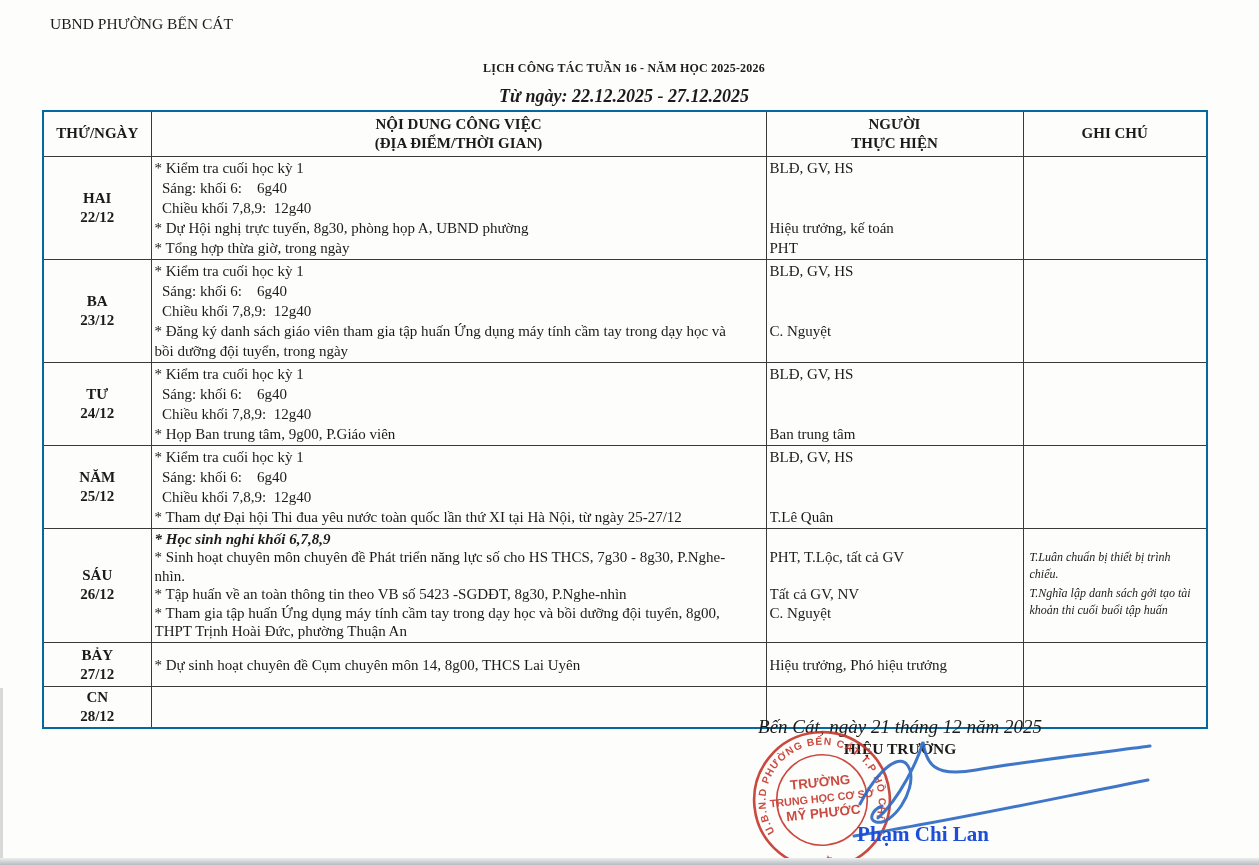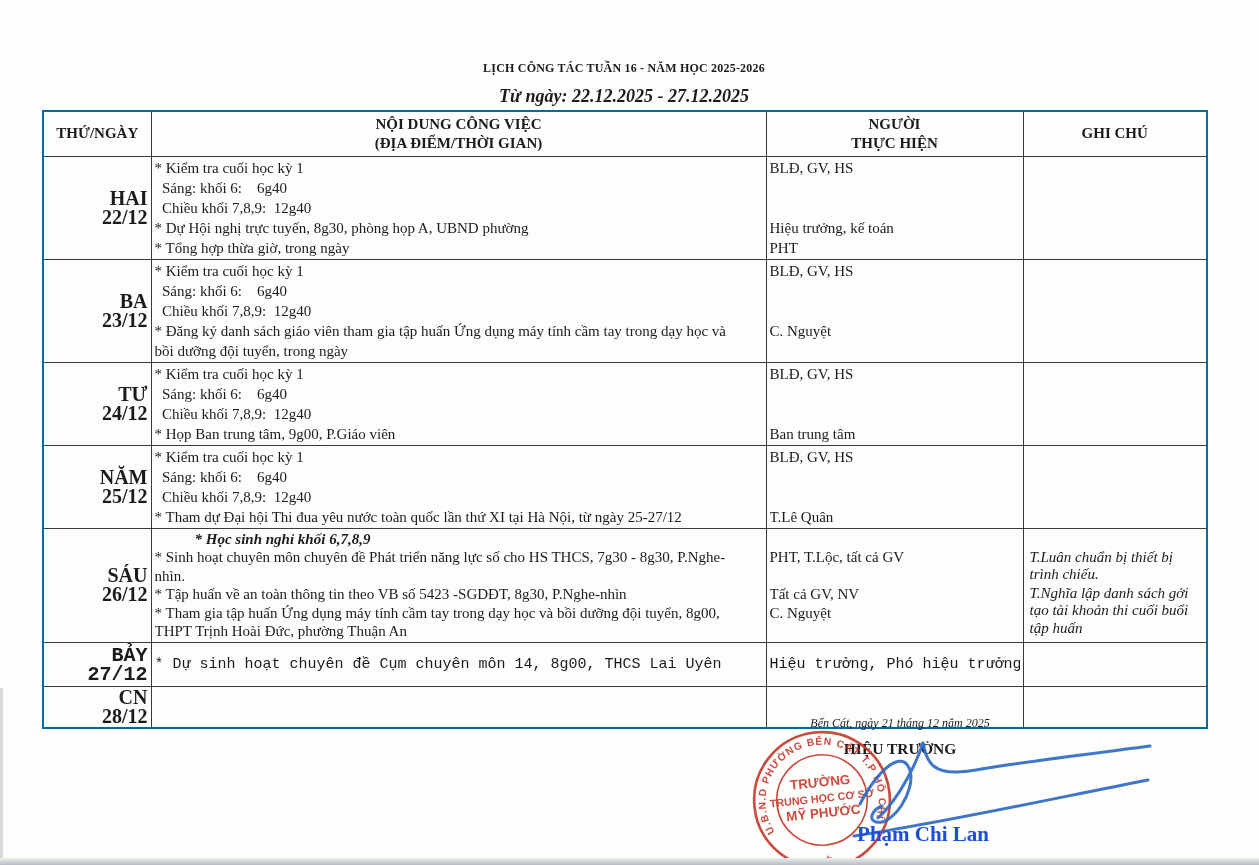--- a/index.html
+++ b/index.html
@@ -20,45 +20,46 @@
   .doc-subtitle{left:42px;top:86px;width:1164px;text-align:center;font-size:18px;font-weight:bold;font-style:italic;}
 
   
   .table-wrap{left:42px;top:110px;width:1164px;}
   table{border-collapse:collapse;table-layout:fixed;width:1164px;border:2px solid #0369a1;}
   col.c-day{width:108px;} col.c-content{width:615px;} col.c-perf{width:257px;} col.c-note{width:184px;}
   td,th{border:1px solid #3a3a3a;padding:1px 3px;vertical-align:top;overflow:hidden;}
   thead tr{height:45px;}
   th{font-size:15px;font-weight:bold;text-align:center;vertical-align:middle;line-height:19px;}
   .row-hai{height:101px;} .row-ba{height:101px;} .row-tu{height:81px;}
-  .row-nam{height:79px;} .row-sau{height:113px;} .row-bay{height:44px;font-family:Liberation Mono, monospace;} .row-cn{height:37px;}
-  td.day{text-align:right;vertical-align:middle;font-weight:bold;font-size:20px;line-height:19px;margin-left:12px;}
+  .row-nam{height:79px;} .row-sau{height:113px;} .row-bay{height:44px;} .row-cn{height:37px;}
+  td.day{text-align:center;vertical-align:middle;font-weight:bold;font-size:15px;line-height:19px;margin-left:12px;}
   .cline{height:20px;line-height:20px;font-size:15px;white-space:pre;overflow:hidden;}
   .row-sau .cline{height:18.6px;line-height:18.6px;}
   .row-bay td.c{vertical-align:middle;}
-  .cline.em{font-weight:bold;font-style:italic;margin-left:40px;}
-  td.notes{font-size:15px;font-style:italic;padding:20px 5px 2px 6px;line-height:17.5px;}
+  .cline.em{font-weight:bold;font-style:italic;}
+  td.notes{font-size:12px;font-style:italic;padding:20px 5px 2px 6px;line-height:17.5px;}
   td.notes .note{margin-bottom:1px;}
 
   
-  .sign-date{left:740px;top:716px;width:320px;text-align:center;font-style:italic;font-size:12px;z-index:1;}
+  .sign-date{left:740px;top:716px;width:320px;text-align:center;font-style:italic;font-size:19px;z-index:1;}
   .sign-title{left:740px;top:740px;width:320px;text-align:center;font-weight:bold;font-size:15.5px;z-index:1;}
   .signer-name{left:808px;top:822px;width:230px;text-align:center;font-weight:bold;font-size:21px;color:#1d4ed8;z-index:4;}
 
   .stamp{left:748px;top:726px;z-index:2;transform:rotate(-6deg);opacity:.9;}
   .signature{left:826px;top:726px;z-index:3;}
 
   
   .scan-bottom{left:0;bottom:0;width:1259px;height:7px;background:linear-gradient(#eceeee,#b7bcc2);z-index:5;}
   .scan-left{left:0;top:688px;width:3px;height:170px;background:#c7c9cb;opacity:.7;z-index:5;}
 </style>
 </head>
 <body>
 
 <div class="abs letterhead">
+  <div>UBND PHƯỜNG BẾN CÁT</div>
 </div>
 
 <div class="abs title-wrap">
   <span class="doc-title">LỊCH CÔNG TÁC TUẦN 16 - NĂM HỌC 2025-2026</span>
 </div>
 <div class="abs doc-subtitle">Từ ngày: 22.12.2025 - 27.12.2025</div>
 
 <div class="abs table-wrap">
   <table>
     <colgroup>

